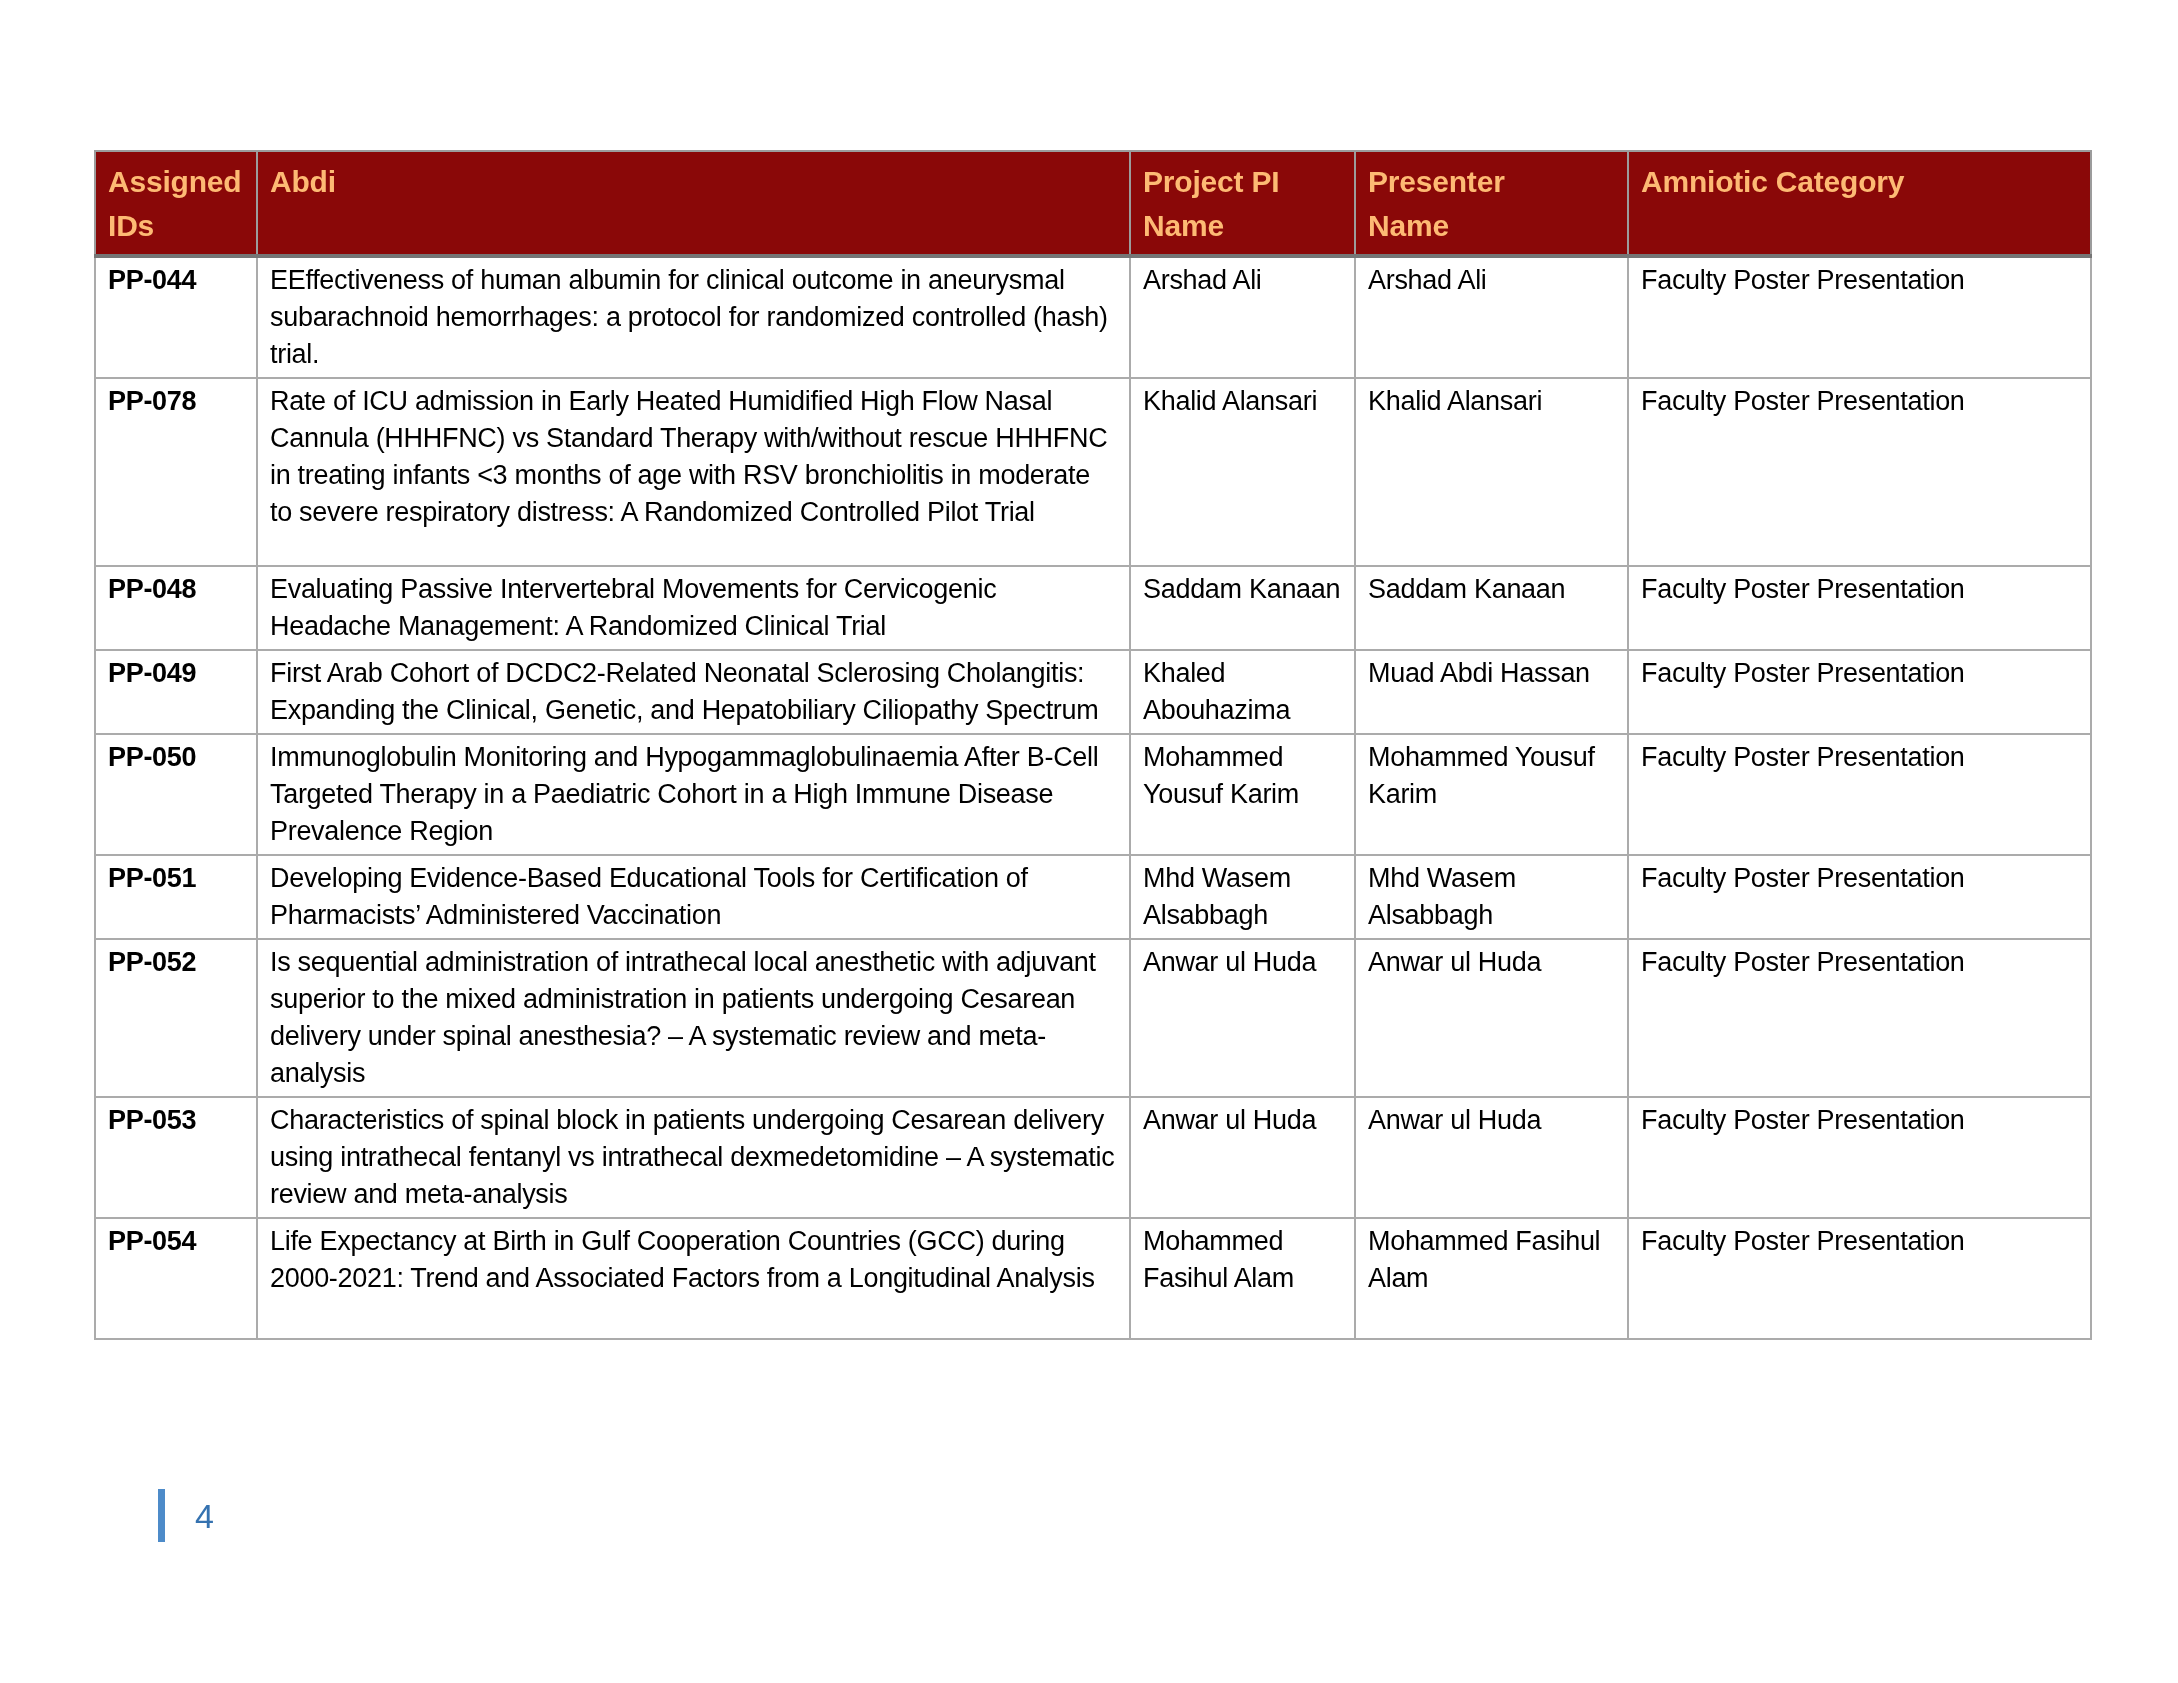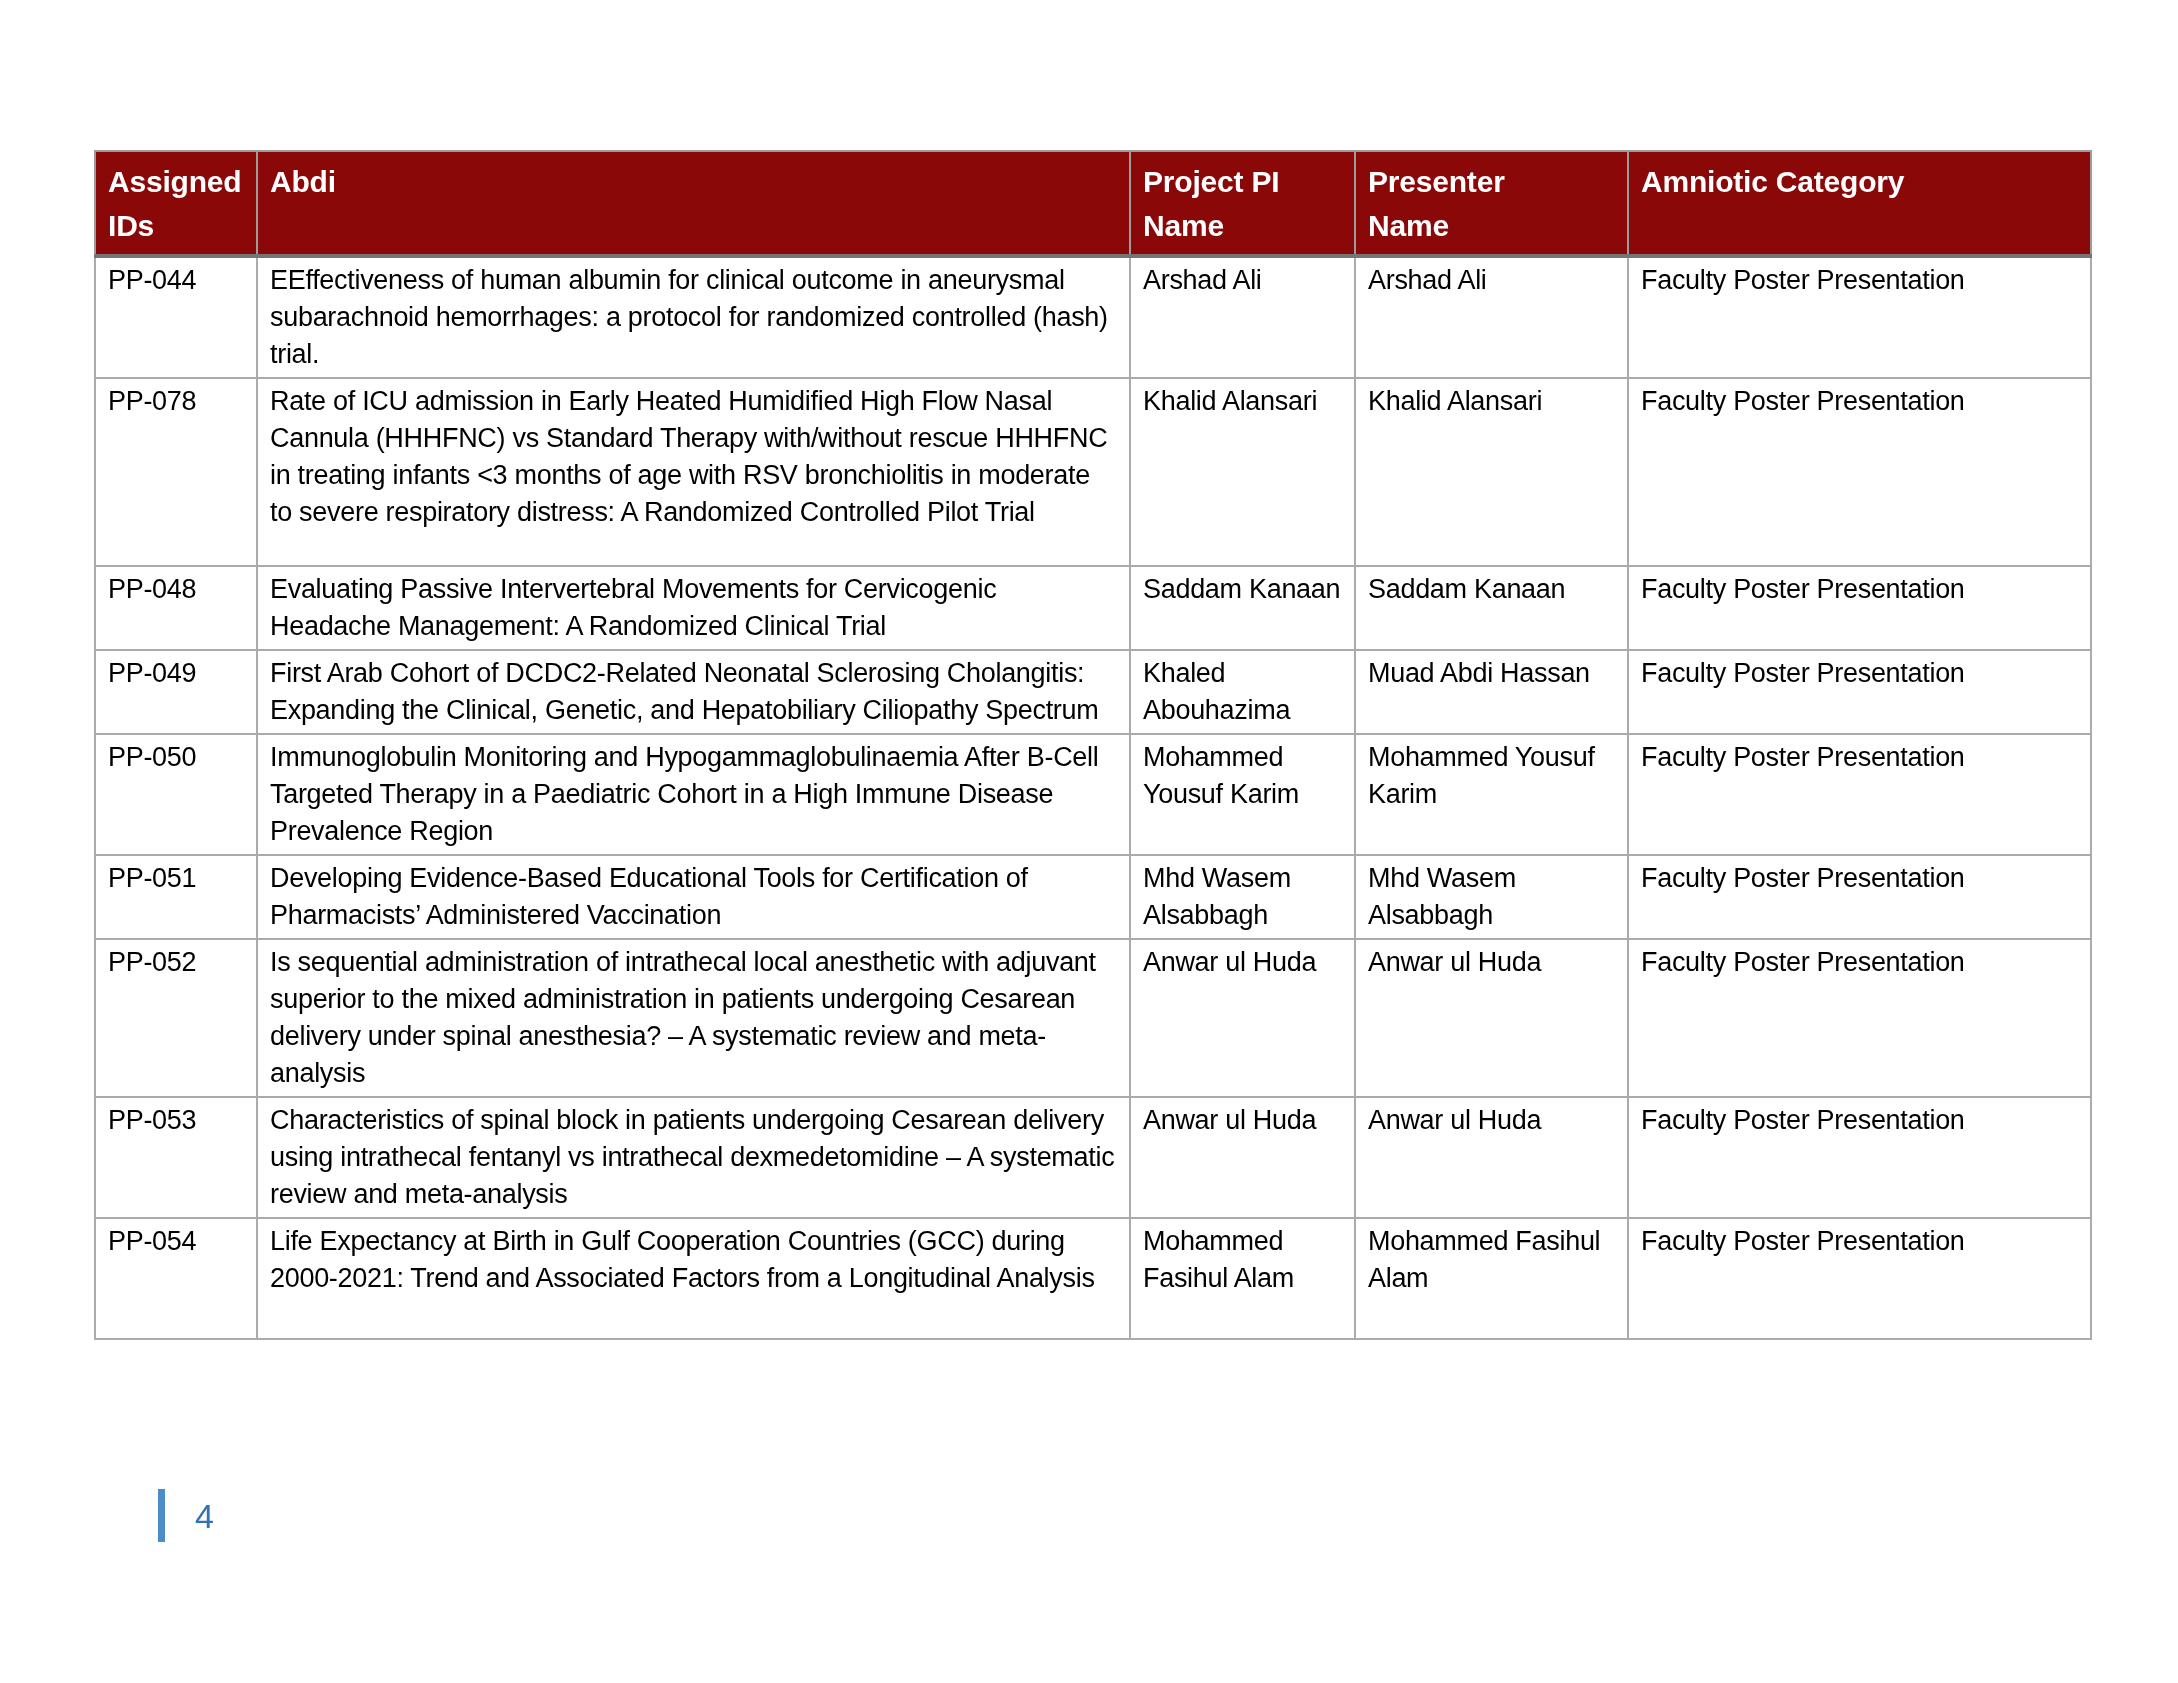--- a/index.html
+++ b/index.html
@@ -35,39 +35,39 @@
   .doc-table col.c-category{width:463px;}
 
   .doc-table th, .doc-table td{
     border:2px solid var(--border-light);
     vertical-align:top;
     text-align:left;
   }
   .doc-table{border:2px solid var(--outer-border);}
   .doc-table th{
     background:var(--header-bg);
-    color:#ffffff;
+    color:#fdba74;
     font-size:30px;
     font-weight:bold;
     line-height:44px;
     padding:8px 10px 6px 12px;
     border-bottom:4px solid var(--border-dark);
     border-color:#9c9c9c;
     border-bottom-color:var(--border-dark);
     white-space:pre-line;
     letter-spacing:-0.2px;
   }
   .doc-table td{
     font-size:27px;
     line-height:37px;
     padding:4px 10px 4px 12px;
     letter-spacing:-0.3px;
   }
   .doc-table td.id-cell{
-    font-weight:normal;
+    font-weight:bold;
   }
   .footer{
     position:absolute;
     left:158px;
     top:1489px;
     display:flex;
     align-items:flex-start;
   }
   .footer-bar{
     width:7px;

